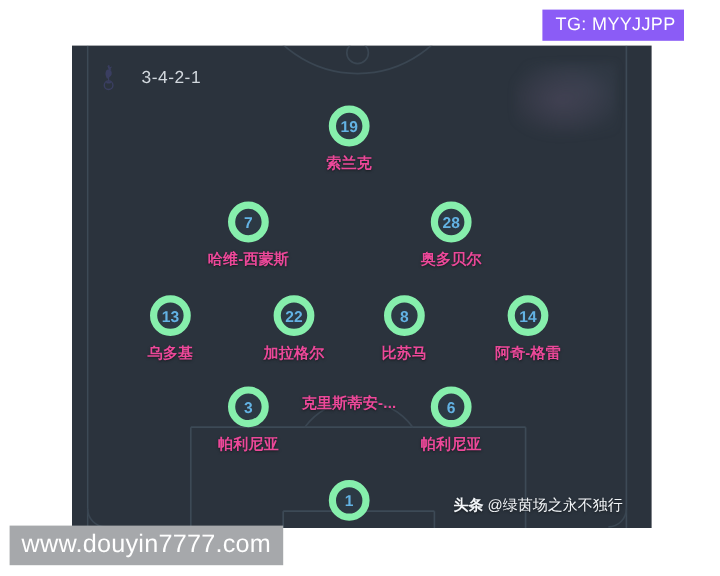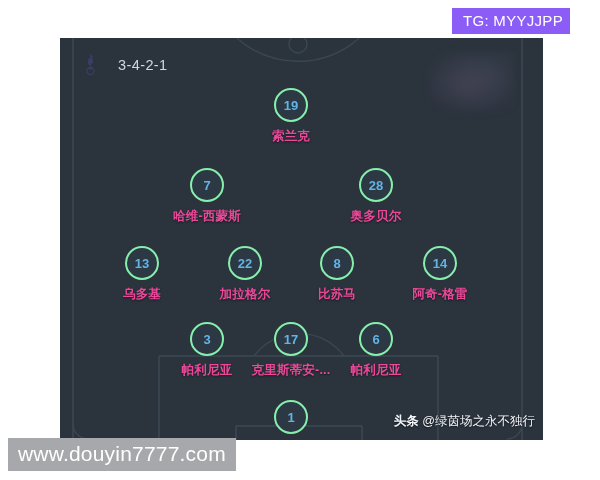--- a/index.html
+++ b/index.html
@@ -77,21 +77,21 @@
     width: 110px;
     margin-left: -55px;
     text-align: center;
     z-index: 5;
   }
   .shirt {
     width: 34px;
     height: 34px;
     margin: 0 auto;
     border-radius: 50%;
-    border: 2px solid #86efac;
+    border: 6px solid #86efac;
     background: #2c3944;
     box-sizing: border-box;
     display: flex;
     align-items: center;
     justify-content: center;
     color: #63b3e4;
     font-size: 13px;
     font-weight: bold;
     line-height: 1;
   }
@@ -101,21 +101,21 @@
     font-size: 12.5px;
     font-weight: bold;
     letter-spacing: .2px;
     white-space: nowrap;
     text-shadow: 0 1px 2px rgba(0,0,0,.5);
   }
 
   
   #credit {
     position: absolute;
-    right: 8px;
+    right: 24px;
     top: 375px;
     z-index: 7;
     white-space: nowrap;
     font-size: 12.5px;
     color: #f2f5f8;
     font-weight: bold;
     text-shadow: 0 1px 2px rgba(0,0,0,.55);
   }
   #credit .handle { font-weight: normal; }
 
@@ -218,21 +218,20 @@
   </div>
       <div class="player" style="left: 380px; top: 208px;">
     <div class="shirt">14</div>
     <div class="pname">阿奇-格雷</div>
   </div>
       <div class="player" style="left: 147px; top: 284px;">
     <div class="shirt">3</div>
     <div class="pname">帕利尼亚</div>
   </div>
       <div class="player" style="left: 231px; top: 284px;">
-    <div class="shirt">17</div>
     <div class="pname">克里斯蒂安-...</div>
   </div>
       <div class="player" style="left: 316px; top: 284px;">
     <div class="shirt">6</div>
     <div class="pname">帕利尼亚</div>
   </div>
       <div class="player" style="left: 231px; top: 362px;">
     <div class="shirt">1</div>
 
   </div>

